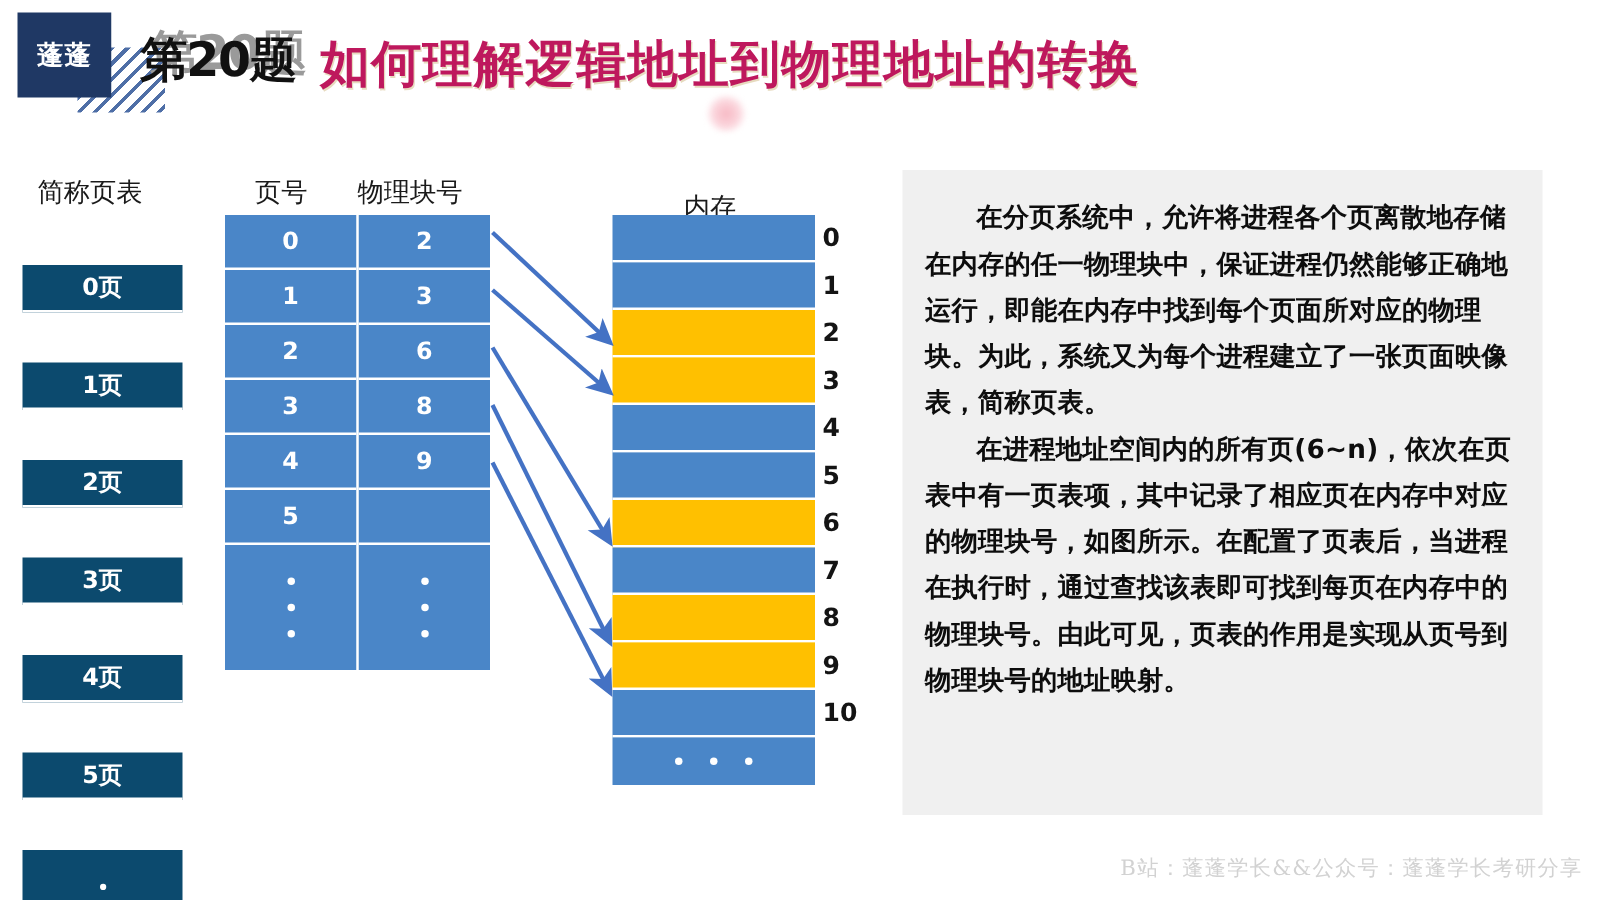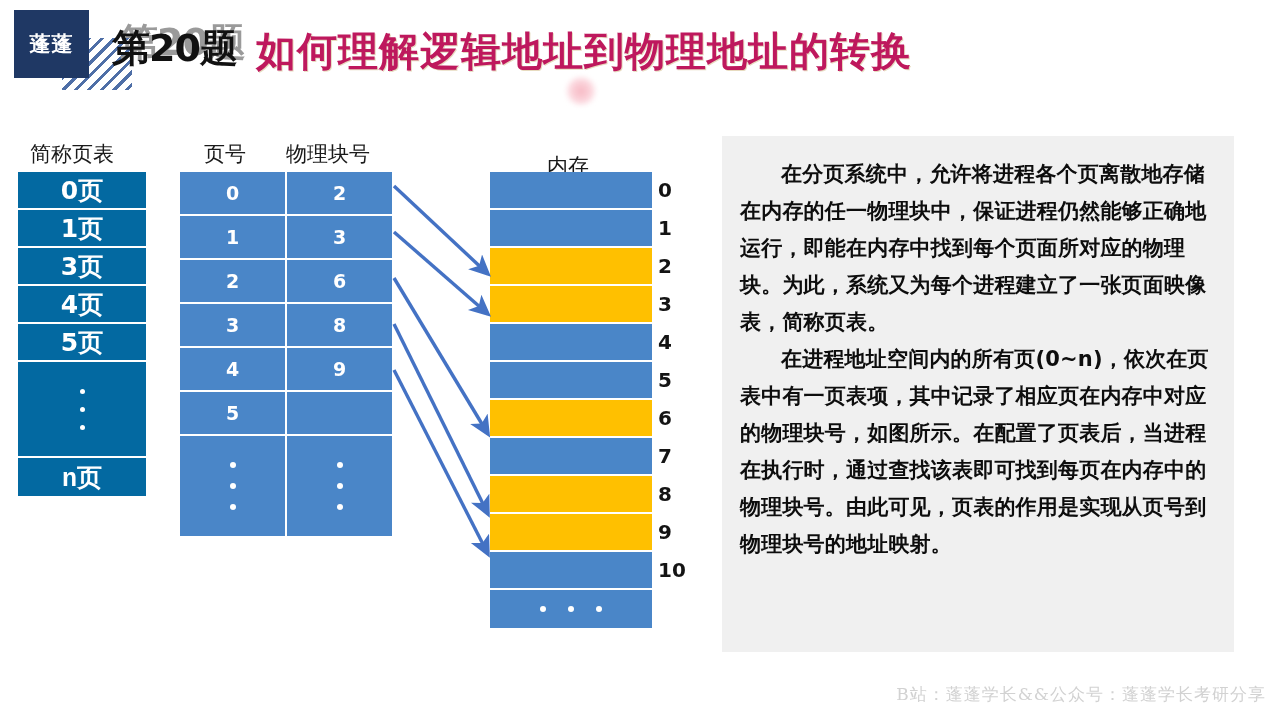--- a/index.html
+++ b/index.html
@@ -39,24 +39,24 @@
 
   #pink-blob{position:absolute;left:564px;top:76px;width:34px;height:30px;border-radius:50%;
     background:radial-gradient(circle,#f7b9c4 0%,#fbd6dd 45%,rgba(255,255,255,0) 72%);
     filter:blur(2px);}
 
   
   .col-title{position:absolute;font-size:21px;color:#1a1a1a;white-space:nowrap;
     font-family:"DejaVu Sans","Liberation Sans",sans-serif;}
 
   .cellbox{position:absolute;background:#ffffff;}
-  .cell{background:#0369a1;color:#ffffff;font-size:25px;font-weight:bold;
+  .cell{background:#0c4a6e;color:#ffffff;font-size:19px;font-weight:bold;
     display:flex;align-items:center;justify-content:center;
     box-sizing:border-box;border-bottom:2px solid #ffffff;
-    font-family:"DejaVu Sans","Liberation Sans",sans-serif;}
+    font-family:"DejaVu Sans","Liberation Sans",sans-serif;margin-top:40px;}
   .cell:last-child{border-bottom:none;font-family:Liberation Mono, monospace;}
   .cell.dots{flex-direction:column;gap:13px;}
   .cell.dots i{display:block;width:5px;height:5px;border-radius:50%;background:#ffffff;}
 
   
   #page-table{position:absolute;left:180px;top:172px;width:212px;height:366px;
     display:flex;}
   #page-table .ptcol{flex:1;display:flex;flex-direction:column;}
   #page-table .ptcol.left{border-right:2px solid #ffffff;}
   #page-table .prow{flex:0 0 auto;background:#4A86C8;color:#ffffff;font-size:19px;
@@ -111,20 +111,21 @@
   <div id="main-title">如何理解逻辑地址到物理地址的转换</div>
 
 
   <div id="pink-blob"></div>
 </div>
 
 <div class="col-title" style="left:30px;top:140px;">简称页表</div>
 <div id="user-program" class="cellbox" style="left:18px;top:172px;width:128px;height:366px;display:flex;flex-direction:column;">
     <div class="cell" style="flex: 0 0 38px;">0页</div>
     <div class="cell" style="flex: 0 0 38px;">1页</div>
+    <div class="cell" style="flex: 0 0 38px;">2页</div>
     <div class="cell" style="flex: 0 0 38px;">3页</div>
     <div class="cell" style="flex: 0 0 38px;">4页</div>
     <div class="cell" style="flex: 0 0 38px;">5页</div>
     <div class="cell dots" style="flex: 0 0 96px;">
       <i></i>
       <i></i>
       <i></i>
     </div>
     <div class="cell" style="flex: 0 0 38px;">n页</div>
   </div>
@@ -212,16 +213,16 @@
       <line x1="394" y1="186" x2="488" y2="274"></line>
       <line x1="394" y1="232" x2="488" y2="314"></line>
       <line x1="394" y1="278" x2="488" y2="434"></line>
       <line x1="394" y1="324" x2="488" y2="514"></line>
       <line x1="394" y1="370" x2="488" y2="554"></line>
     </g>
 </svg>
 
 <div id="panel">
   <p>在分页系统中，允许将进程各个页离散地存储在内存的任一物理块中，保证进程仍然能够正确地运行，即能在内存中找到每个页面所对应的物理块。为此，系统又为每个进程建立了一张页面映像表，简称页表。</p>
-  <p>在进程地址空间内的所有页(0~n)，依次在页表中有一页表项，其中记录了相应页在内存中对应的物理块号，如图所示。在配置了页表后，当进程在执行时，通过查找该表即可找到每页在内存中的物理块号。由此可见，页表的作用是实现从页号到物理块号的地址映射。</p>
+  <p>在进程地址空间内的所有页(6~n)，依次在页表中有一页表项，其中记录了相应页在内存中对应的物理块号，如图所示。在配置了页表后，当进程在执行时，通过查找该表即可找到每页在内存中的物理块号。由此可见，页表的作用是实现从页号到物理块号的地址映射。</p>
 </div>
 
 <div id="footer">B站：蓬蓬学长&amp;&amp;公众号：蓬蓬学长考研分享</div>
 
 </body></html>

